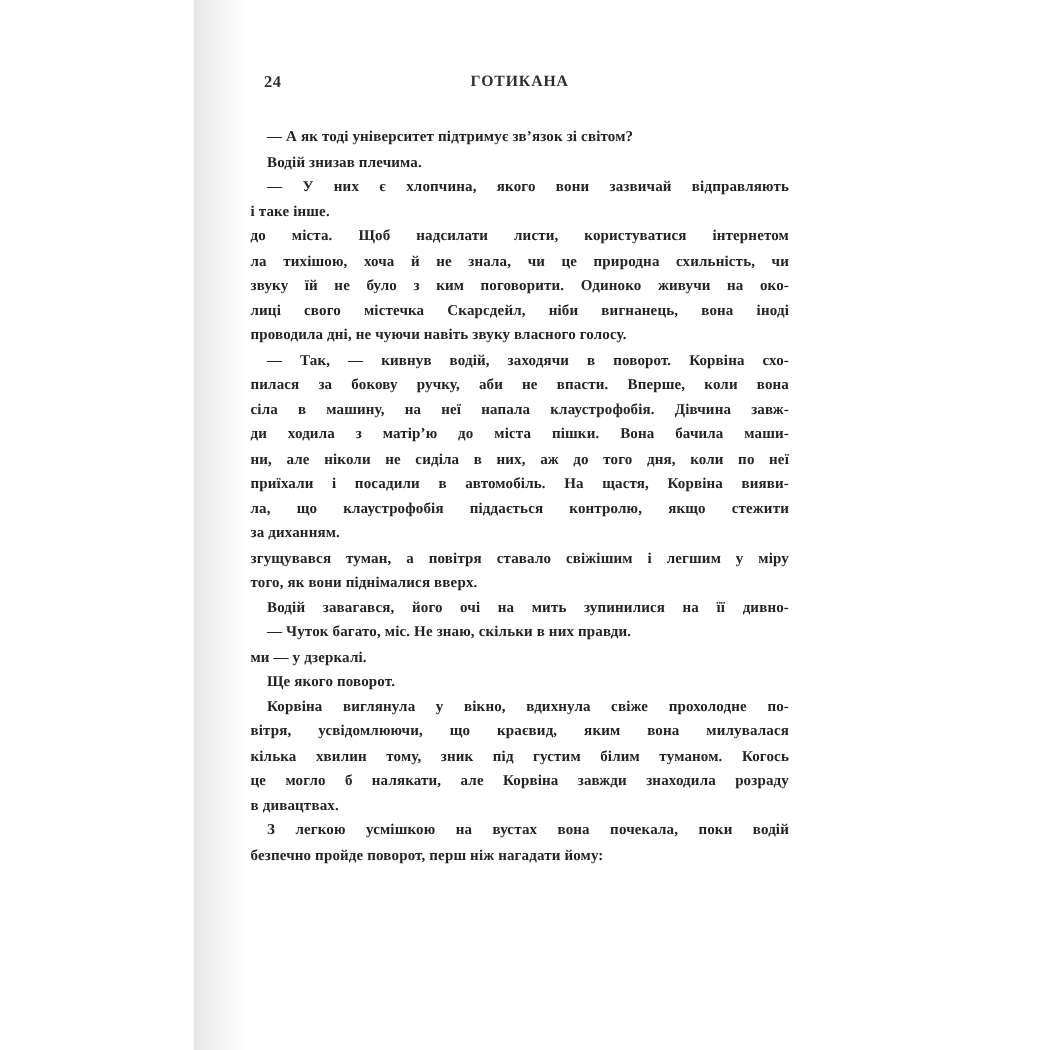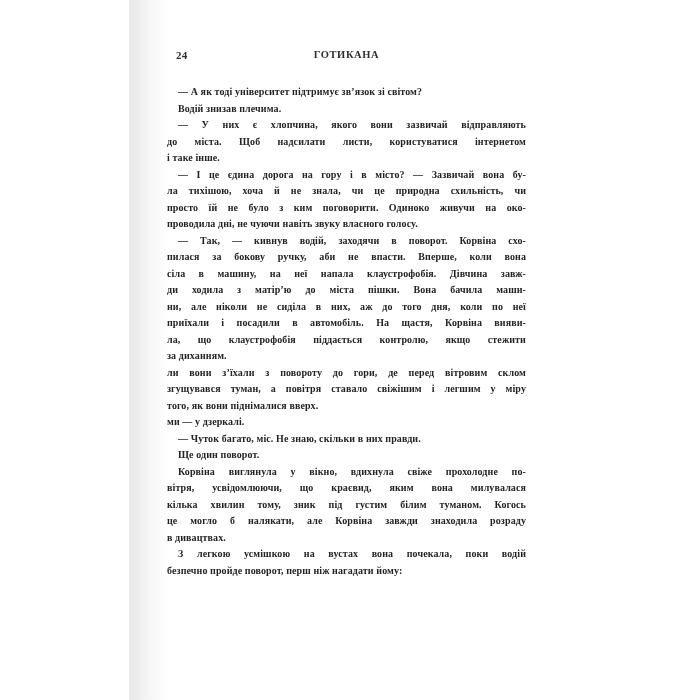--- a/index.html
+++ b/index.html
@@ -81,40 +81,40 @@
 
   <div class="running-head">
     <span class="folio">24</span>
     <span class="rtitle">ГОТИКАНА</span>
   </div>
 
   <div class="text-block">
       <div class="line first">— А як тоді університет підтримує зв’язок зі світом?</div>
       <div class="line first">Водій знизав плечима.</div>
       <div class="line first just">— У них є хлопчина, якого вони зазвичай відправляють</div>
+      <div class="line">і таке інше.</div>
       <div class="line just">до міста. Щоб надсилати листи, користуватися інтернетом</div>
-      <div class="line">і таке інше.</div>
-      <div class="line first just">— І це єдина дорога на гору і в місто? — Зазвичай вона бу-</div>
       <div class="line just">ла тихішою, хоча й не знала, чи це природна схильність, чи</div>
-      <div class="line just">просто їй не було з ким поговорити. Одиноко живучи на око-</div>
+      <div class="line just">звуку їй не було з ким поговорити. Одиноко живучи на око-</div>
+      <div class="line just">лиці свого містечка Скарсдейл, ніби вигнанець, вона іноді</div>
       <div class="line">проводила дні, не чуючи навіть звуку власного голосу.</div>
       <div class="line first just">— Так, — кивнув водій, заходячи в поворот. Корвіна схо-</div>
       <div class="line just">пилася за бокову ручку, аби не впасти. Вперше, коли вона</div>
       <div class="line just">сіла в машину, на неї напала клаустрофобія. Дівчина завж-</div>
       <div class="line just">ди ходила з матір’ю до міста пішки. Вона бачила маши-</div>
       <div class="line just">ни, але ніколи не сиділа в них, аж до того дня, коли по неї</div>
       <div class="line just">приїхали і посадили в автомобіль. На щастя, Корвіна вияви-</div>
       <div class="line just">ла, що клаустрофобія піддається контролю, якщо стежити</div>
       <div class="line">за диханням.</div>
-      <div class="line just">ли вони з’їхали з повороту до гори, де перед вітровим склом</div>
       <div class="line just">згущувався туман, а повітря ставало свіжішим і легшим у міру</div>
       <div class="line">того, як вони піднімалися вверх.</div>
+      <div class="line first just">Водій завагався, його очі на мить зупинилися на її дивно-</div>
+      <div class="line first">— Чуток багато, міс. Не знаю, скільки в них правди.</div>
       <div class="line">ми — у дзеркалі.</div>
-      <div class="line first">— Чуток багато, міс. Не знаю, скільки в них правди.</div>
-      <div class="line first">Ще один поворот.</div>
+      <div class="line first">Ще якого поворот.</div>
       <div class="line first just">Корвіна виглянула у вікно, вдихнула свіже прохолодне по-</div>
       <div class="line just">вітря, усвідомлюючи, що краєвид, яким вона милувалася</div>
       <div class="line just">кілька хвилин тому, зник під густим білим туманом. Когось</div>
       <div class="line just">це могло б налякати, але Корвіна завжди знаходила розраду</div>
       <div class="line">в дивацтвах.</div>
       <div class="line first just">З легкою усмішкою на вустах вона почекала, поки водій</div>
       <div class="line">безпечно пройде поворот, перш ніж нагадати йому:</div>
     </div>
 </div>
 

